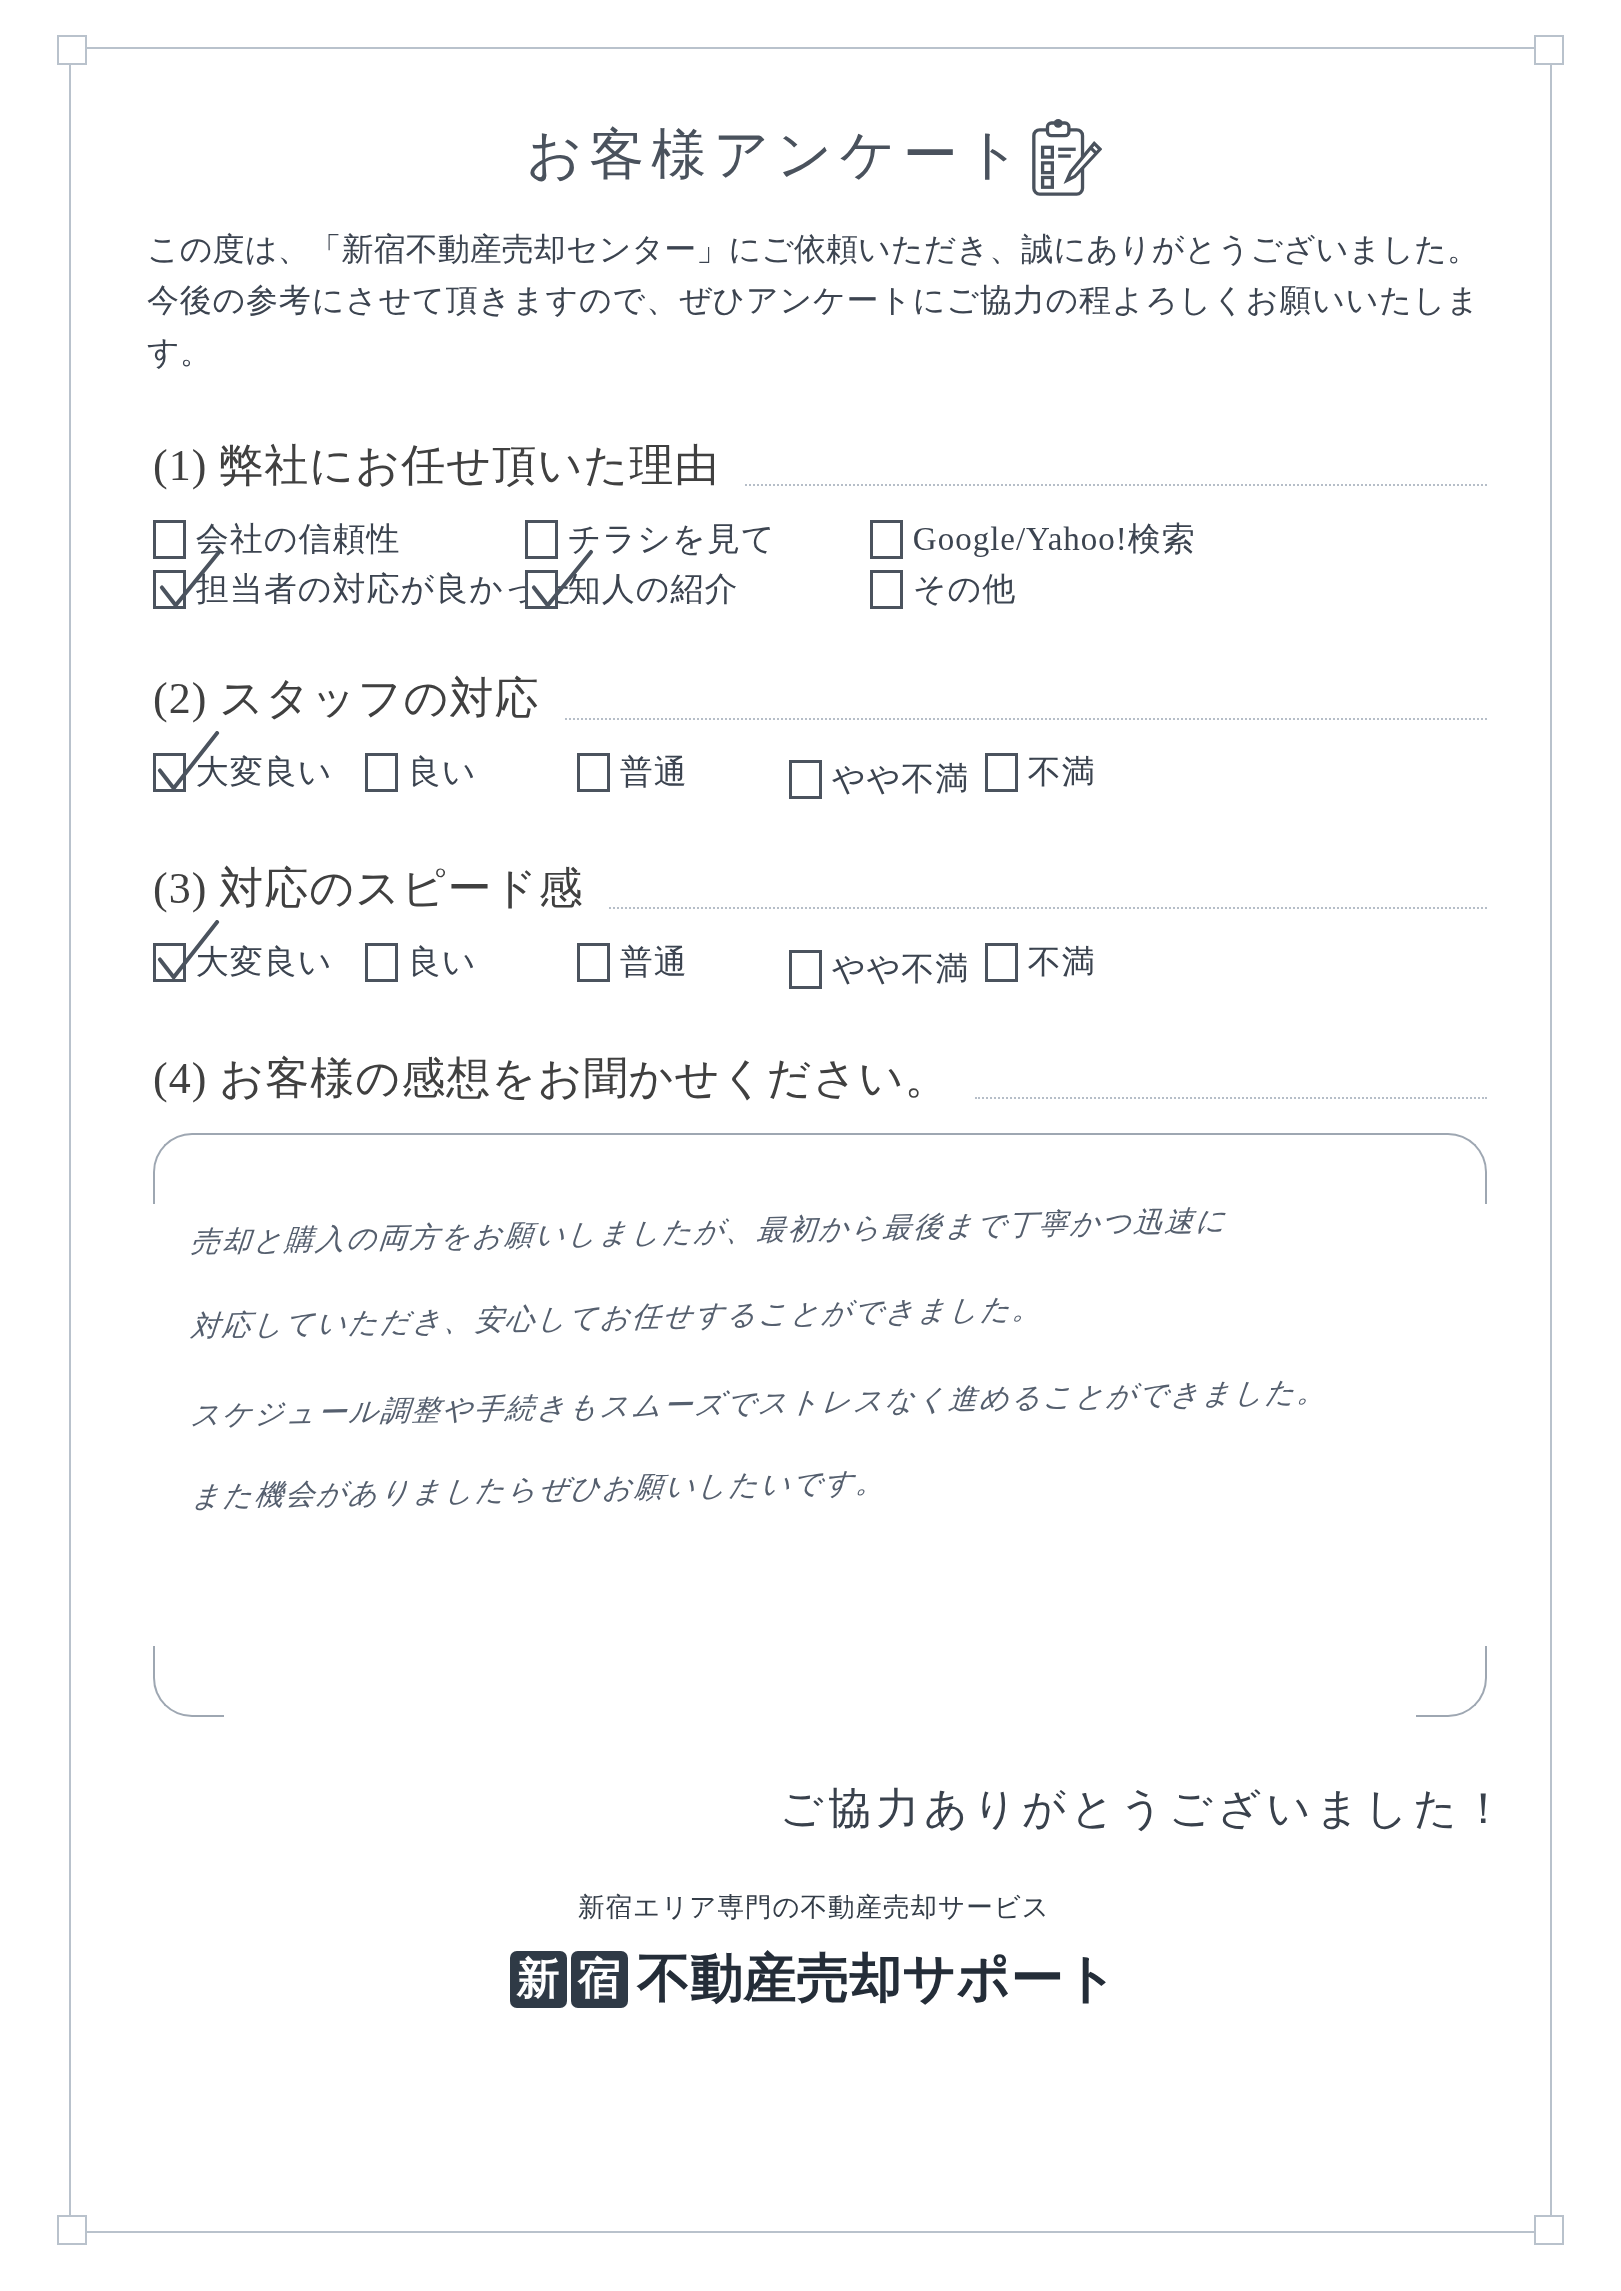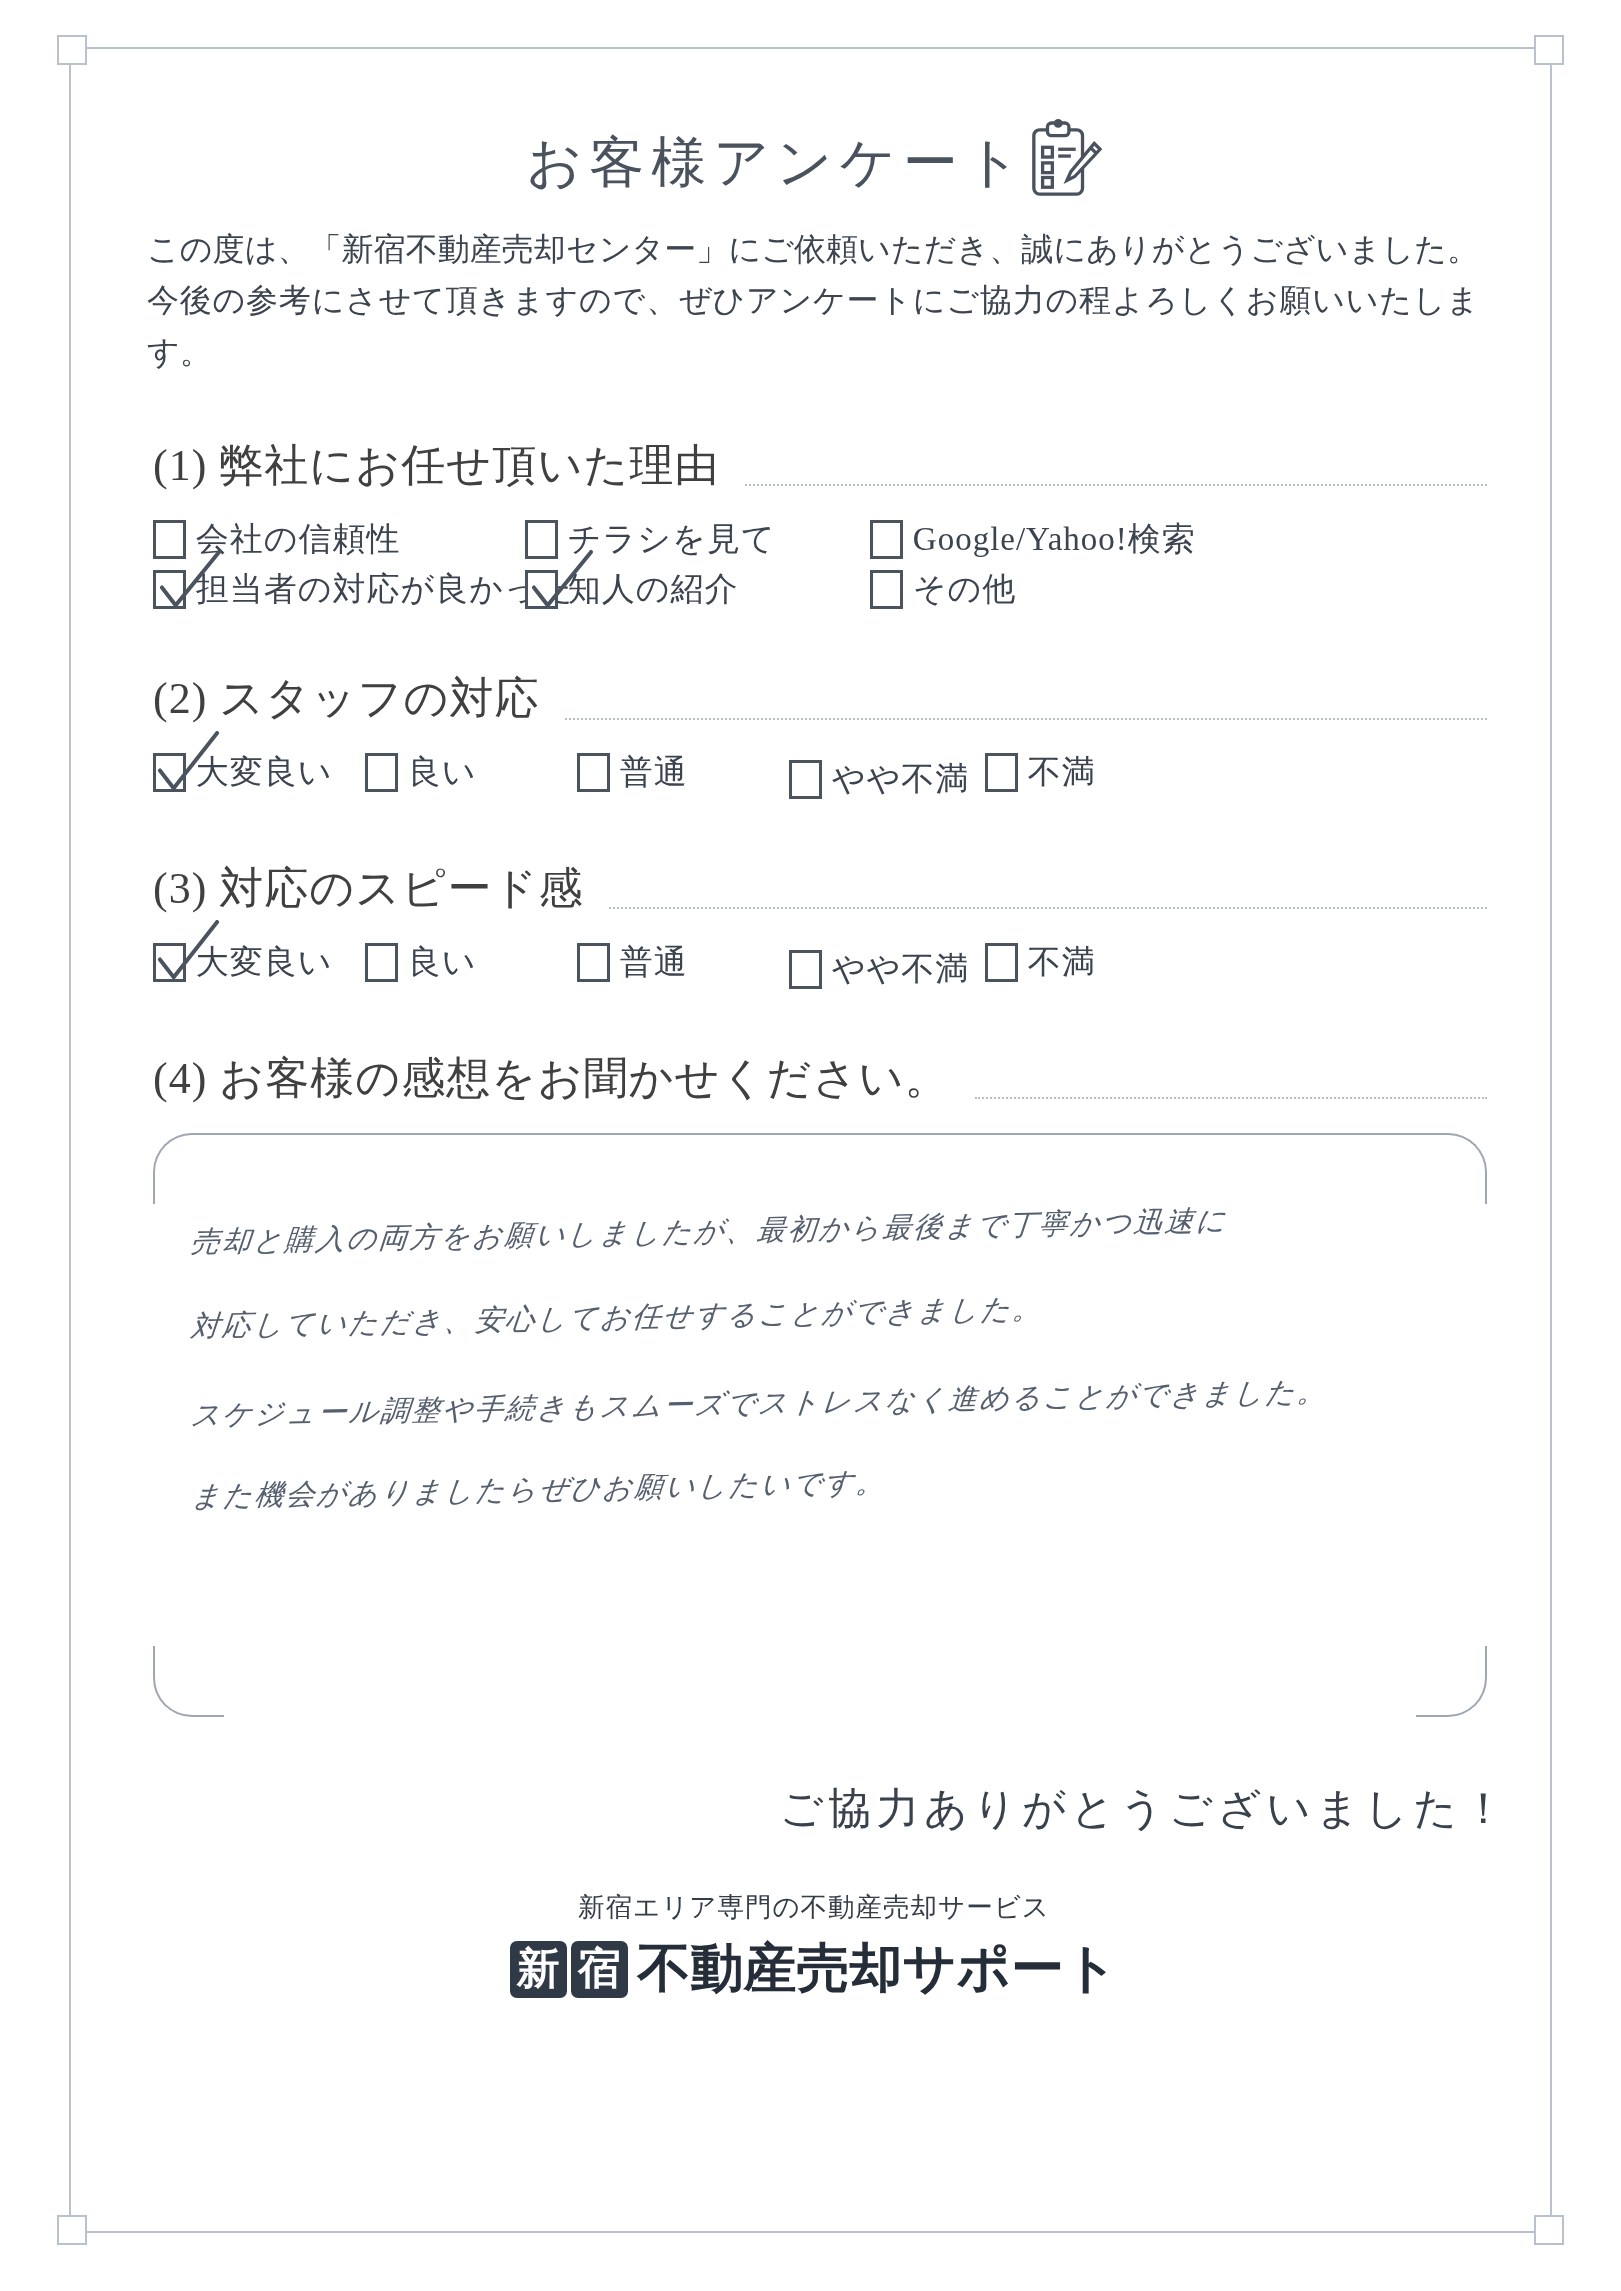--- a/index.html
+++ b/index.html
@@ -29,21 +29,21 @@
 
   
   #page{
     position:absolute;
     left:118px;top:59px;
     width:1392px;
   }
 
   
   #title-row{
-    display:flex;align-items:flex-end;justify-content:center;
+    display:flex;align-items:flex-start;justify-content:center;
     margin-top:59px;
     margin-bottom:23.5px;
   }
   #doc-title{
     font-size:55px;
     letter-spacing:6.9px;
     color:#4a525d;
     font-weight:400;
     white-space:nowrap;
   }
@@ -150,21 +150,21 @@
   }
   #logo-block{
     margin-top:51px;
     text-align:center;
   }
   #logo-tagline{
     font-family:"Liberation Sans","DejaVu Sans",sans-serif;
     font-size:26.5px;
     letter-spacing:1px;
     color:#343d48;
-    margin-bottom:8px;
+    margin-bottom:18px;
   }
   #logo-main{
     display:flex;align-items:center;justify-content:center;
     gap:0px;
     font-family:"Liberation Sans","DejaVu Sans",sans-serif;
   }
   .logo-badge{
     background:#2f3a46;
     color:#ffffff;
     font-size:43px;

